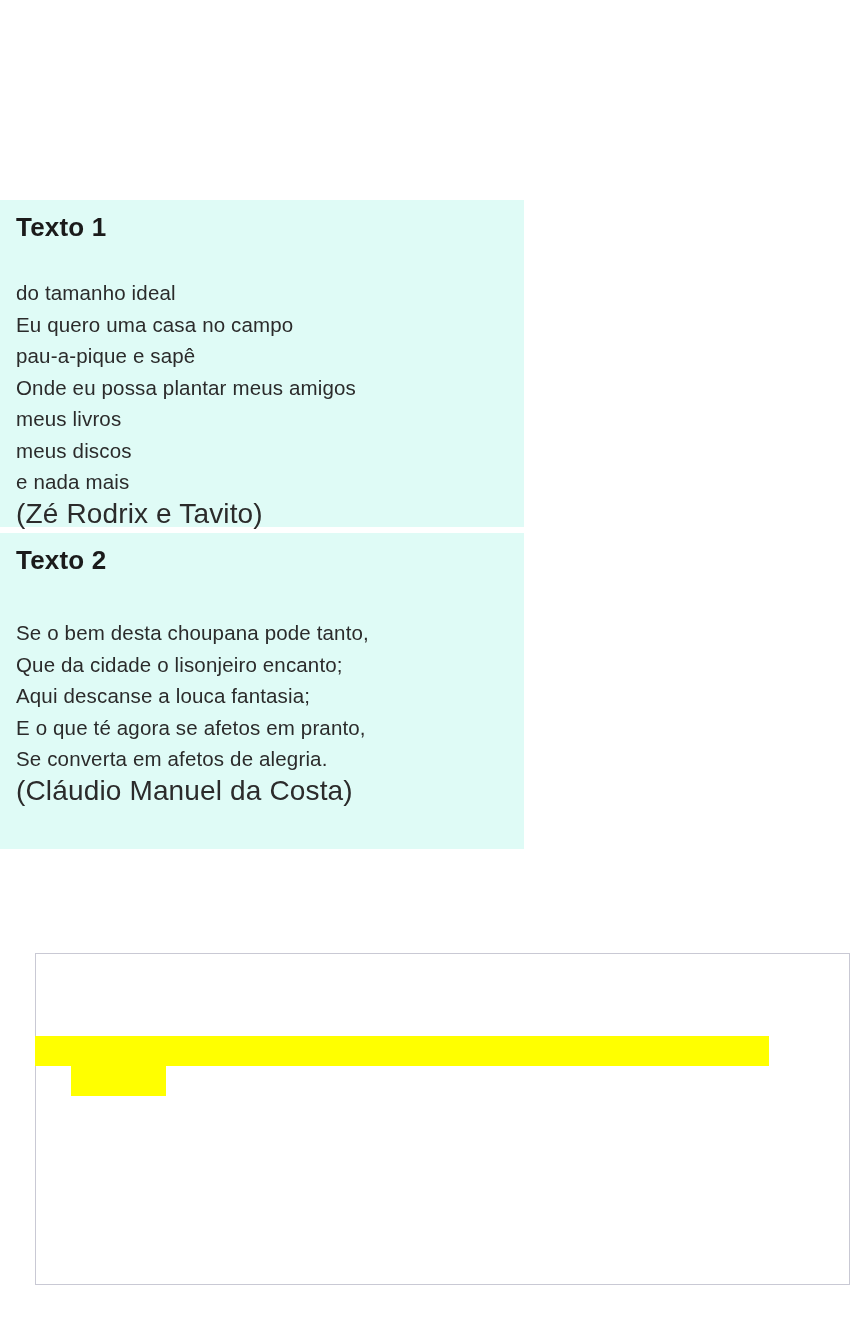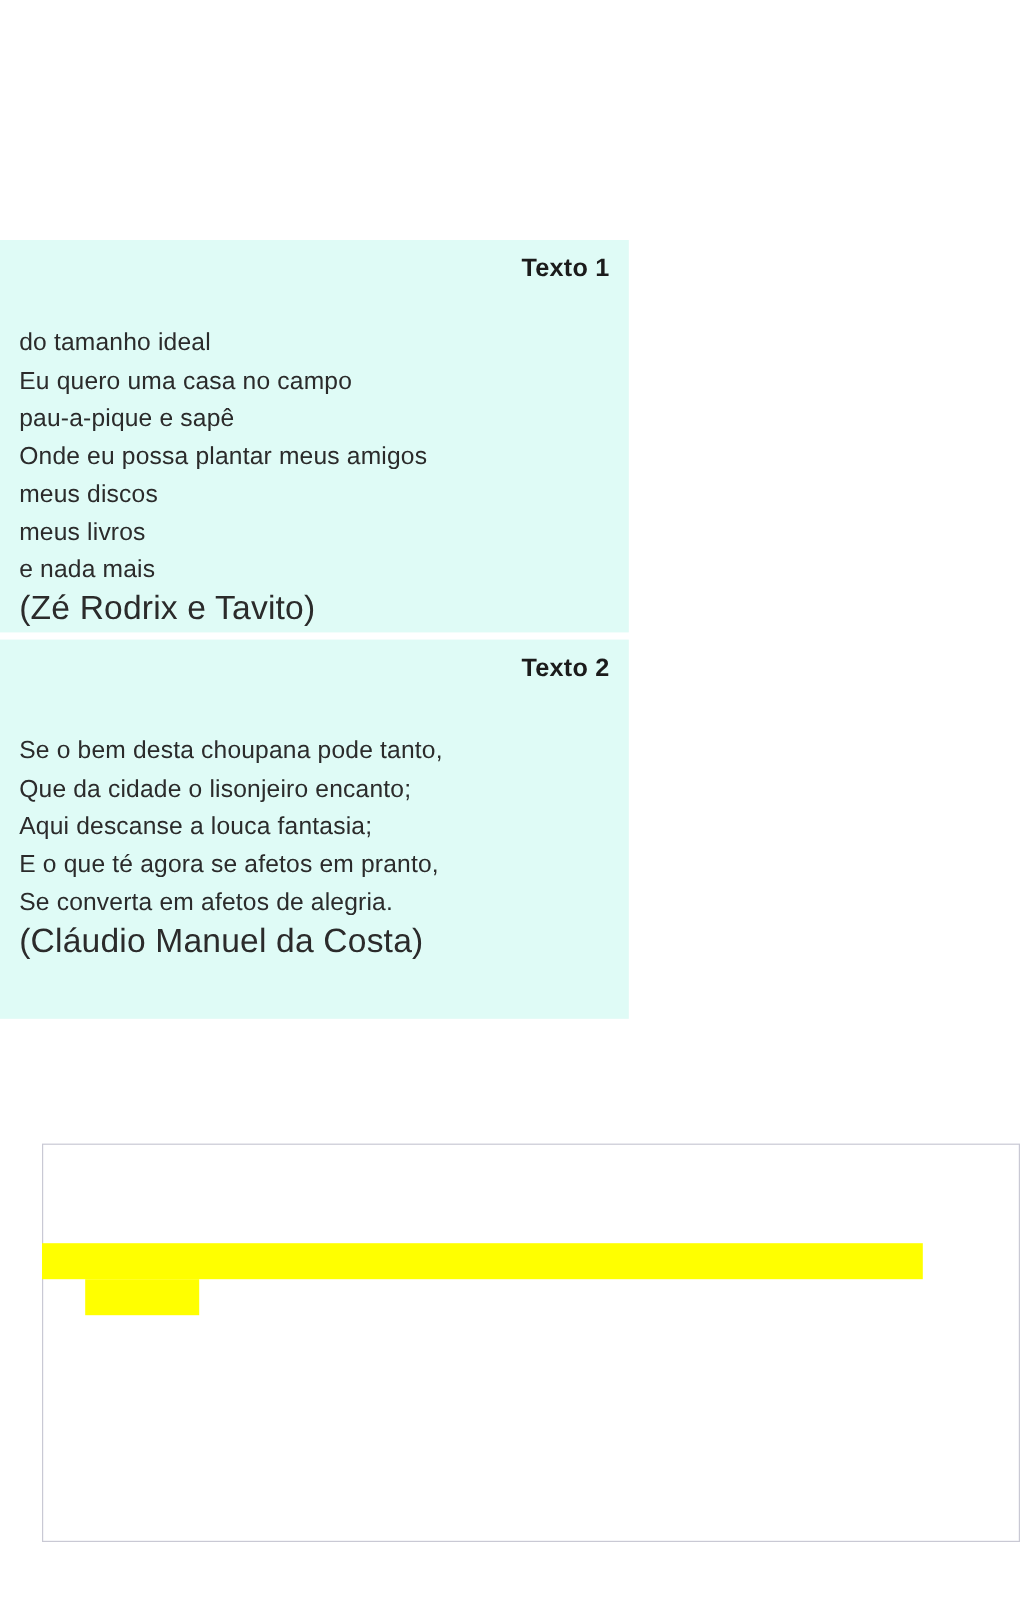--- a/index.html
+++ b/index.html
@@ -32,23 +32,23 @@
 
   #block-texto2 {
     left: 0px;
     top: 533px;
     width: 524px;
     height: 316px;
     padding: 12px 16px 0 16px;
   }
 
   .block-title {
-    text-align: right;
+    text-align: left;
     font-weight: bold;
-    font-size: 21px;
+    font-size: 26px;
     color: #1b1b1b;
     letter-spacing: 0.2px;
     margin: 0 0 34px 0;
   }
 
   #block-texto2 .block-title {
     margin-bottom: 41px;
   }
 
   .poem-line {
@@ -102,22 +102,22 @@
 </head>
 <body>
 
 <div class="text-block" id="block-texto1">
   <div class="block-title">Texto 1</div>
   <div class="poem-body">
     <div class="poem-line">do tamanho ideal</div>
     <div class="poem-line">Eu quero uma casa no campo</div>
     <div class="poem-line">pau-a-pique e sapê</div>
     <div class="poem-line">Onde eu possa plantar meus amigos</div>
+    <div class="poem-line">meus livros</div>
     <div class="poem-line">meus discos</div>
-    <div class="poem-line">meus livros</div>
     <div class="poem-line">e nada mais</div>
     <div class="attribution">(Zé Rodrix e Tavito)</div>
   </div>
 </div>
 
 <div class="text-block" id="block-texto2">
   <div class="block-title">Texto 2</div>
   <div class="poem-body">
     <div class="poem-line">Se o bem desta choupana pode tanto,</div>
     <div class="poem-line">Que da cidade o lisonjeiro encanto;</div>

